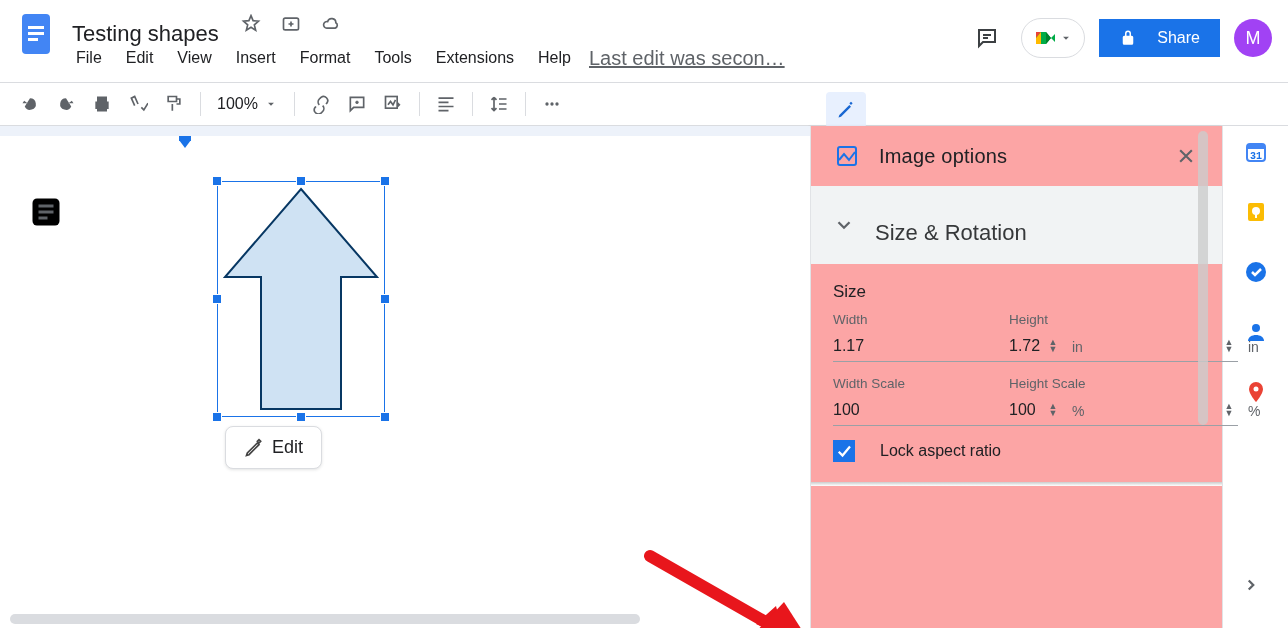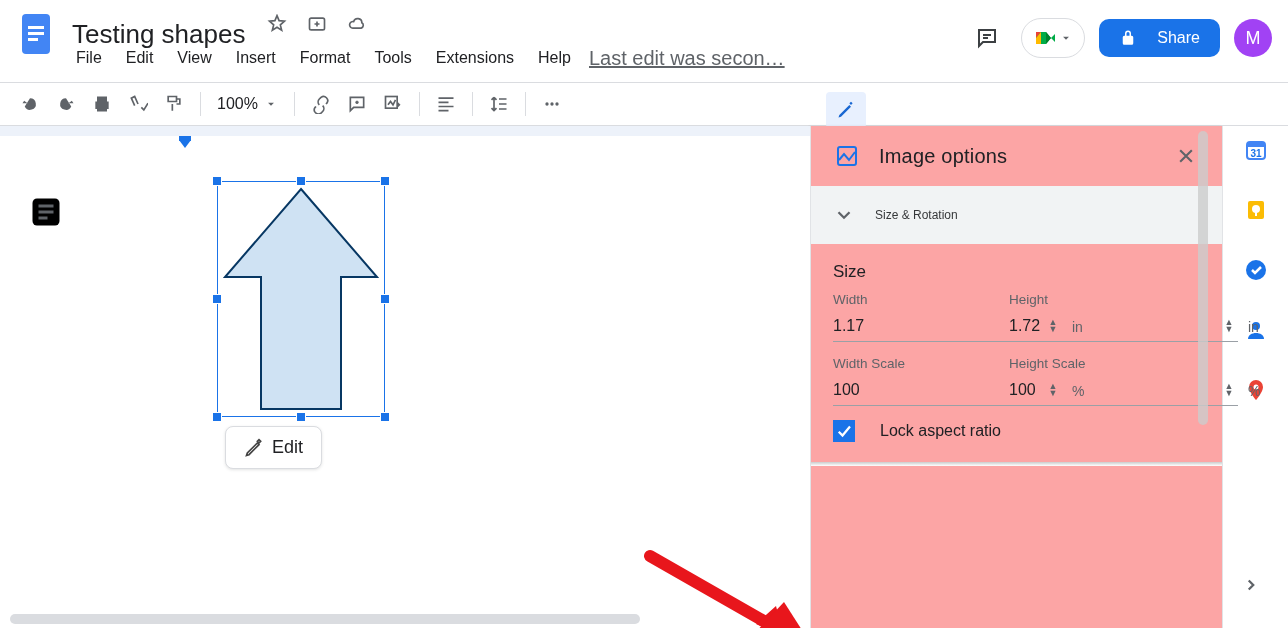--- a/index.html
+++ b/index.html
@@ -33,21 +33,21 @@
       flex-direction: column;
       gap: 2px;
     }
     .title-row {
       display: flex;
       align-items: center;
       gap: 12px;
       height: 32px;
     }
     .doc-title {
-      font-size: 26px;
+      font-size: 22px;
       color: #202124;
       padding: 2px 6px;
       border-radius: 4px;
       margin-top: 20px;
     }
     .ti-icon { display:flex; align-items:center; justify-content:center; width:28px; height:28px; }
     .ti-icon svg { width: 20px; height: 20px; stroke: #5f6368; fill: none; stroke-width: 2px; }
     .menu-row {
       display: flex;
       align-items: center;
@@ -79,21 +79,21 @@
       padding-top: 10px;
     }
     .comments-icon { width:40px; height:40px; display:flex; align-items:center; justify-content:center; border-radius:50%; cursor:pointer; }
     .comments-icon svg { width:24px; height:24px; stroke:#3c4043; fill:none; stroke-width:2px; }
     .meet-btn {
       width:64px; height:40px; border-radius:999px; border:1px solid #dadce0;
       display:flex; align-items:center; justify-content:center; gap:2px; cursor:pointer;
     }
     .share-btn {
       display:flex; align-items:center; gap:20px;
-      background:#1a73e8; color:#fff; border-radius:10px;
+      background:#1a73e8; color:#fff; border-radius:0;
       padding: 10px 20px; font-size:16px; font-weight:500; cursor:pointer;
     }
     .share-btn svg { width:18px; height:18px; fill:#fff; }
     .avatar { width:38px; height:38px; border-radius:50%; background:#a142f4; color:#fff; display:flex; align-items:center; justify-content:center; font-size:18px; font-weight:500; cursor:pointer; }
     .toolbar {
       display:flex; align-items:center; border-top:1px solid #dadce0; border-bottom:1px solid #dadce0;
       height:44px; padding:0 12px; gap:0;
     }
     .tb-btn {
       width:36px; height:36px; display:flex; align-items:center; justify-content:center; border-radius:4px; cursor:pointer;
@@ -132,38 +132,38 @@
     .h-sw{bottom:-5px;left:-5px;} .h-s{bottom:-5px;left:50%;margin-left:-5px;} .h-se{bottom:-5px;right:-5px;}
     .edit-chip {
       position:absolute; left:225px; top:300px; display:flex; align-items:center; gap:8px;
       padding:10px 18px; border:1px solid #dadce0; border-radius:8px; font-size:18px; color:#202124;
       box-shadow:0 1px 3px rgba(60,64,67,.15); cursor:pointer; background:#fff;
     }
     .edit-chip svg { width:20px; height:20px; stroke:#444; fill:none; stroke-width:2px; }
     .rightbar {
       width:66px; border-left:1px solid #e1e3e6; display:flex; flex-direction:column; align-items:center; padding-top:12px; gap:32px;
     }
-    .rb-icon { width:28px; height:28px; display:flex; justify-content:center; cursor:pointer; }
+    .rb-icon { width:28px; height:28px; display:flex; align-items:center; justify-content:center; cursor:pointer;font-family:Liberation Mono, monospace; }
     .rb-icon svg { width:24px; height:24px; }
     .side-panel {
       width:412px; border-left:1px solid #e1e3e6; background:#fca5a5; box-shadow:-1px 0 2px rgba(60,64,67,.12);
       display:flex; flex-direction:column;
     }
     .panel-head {
       display:flex; align-items:center; padding: 16px 22px; gap:18px;
     }
     .panel-head .pic { width:28px; height:28px; display:flex; align-items:center; justify-content:center; }
     .panel-head .pic svg { width:24px; height:24px; fill:none; stroke:#1a73e8; stroke-width:2px; }
     .panel-title { font-size:20px; color:#202124; flex:1; letter-spacing:.2px; }
     .panel-close { cursor:pointer; width:28px;height:28px;display:flex;align-items:center;justify-content:center; color:#5f6368; }
     .section-head {
       display:flex; align-items:center; gap:20px; padding:18px 22px; background:#f1f3f4; cursor:pointer;
     }
     .section-head .chev2 { width:22px; height:22px; }
-    .section-head .stitle { font-size:12px; font-weight:500; color:#36383a; }
+    .section-head .stitle { font-size:22px; font-weight:500; color:#36383a;margin-top:16px; }
     .panel-body { padding: 18px 22px 20px 22px; }
     .sub-label { font-size:17px; color:#202124; margin-bottom:10px; }
     .field-row {
       display:flex; gap:16px; margin-bottom:14px;
     }
     .field {
       display:flex; flex-direction:column; width:160px;
     }
     .field-label { font-size:13.5px; color:#5f6368; margin-bottom:4px; }
     .spinner {

